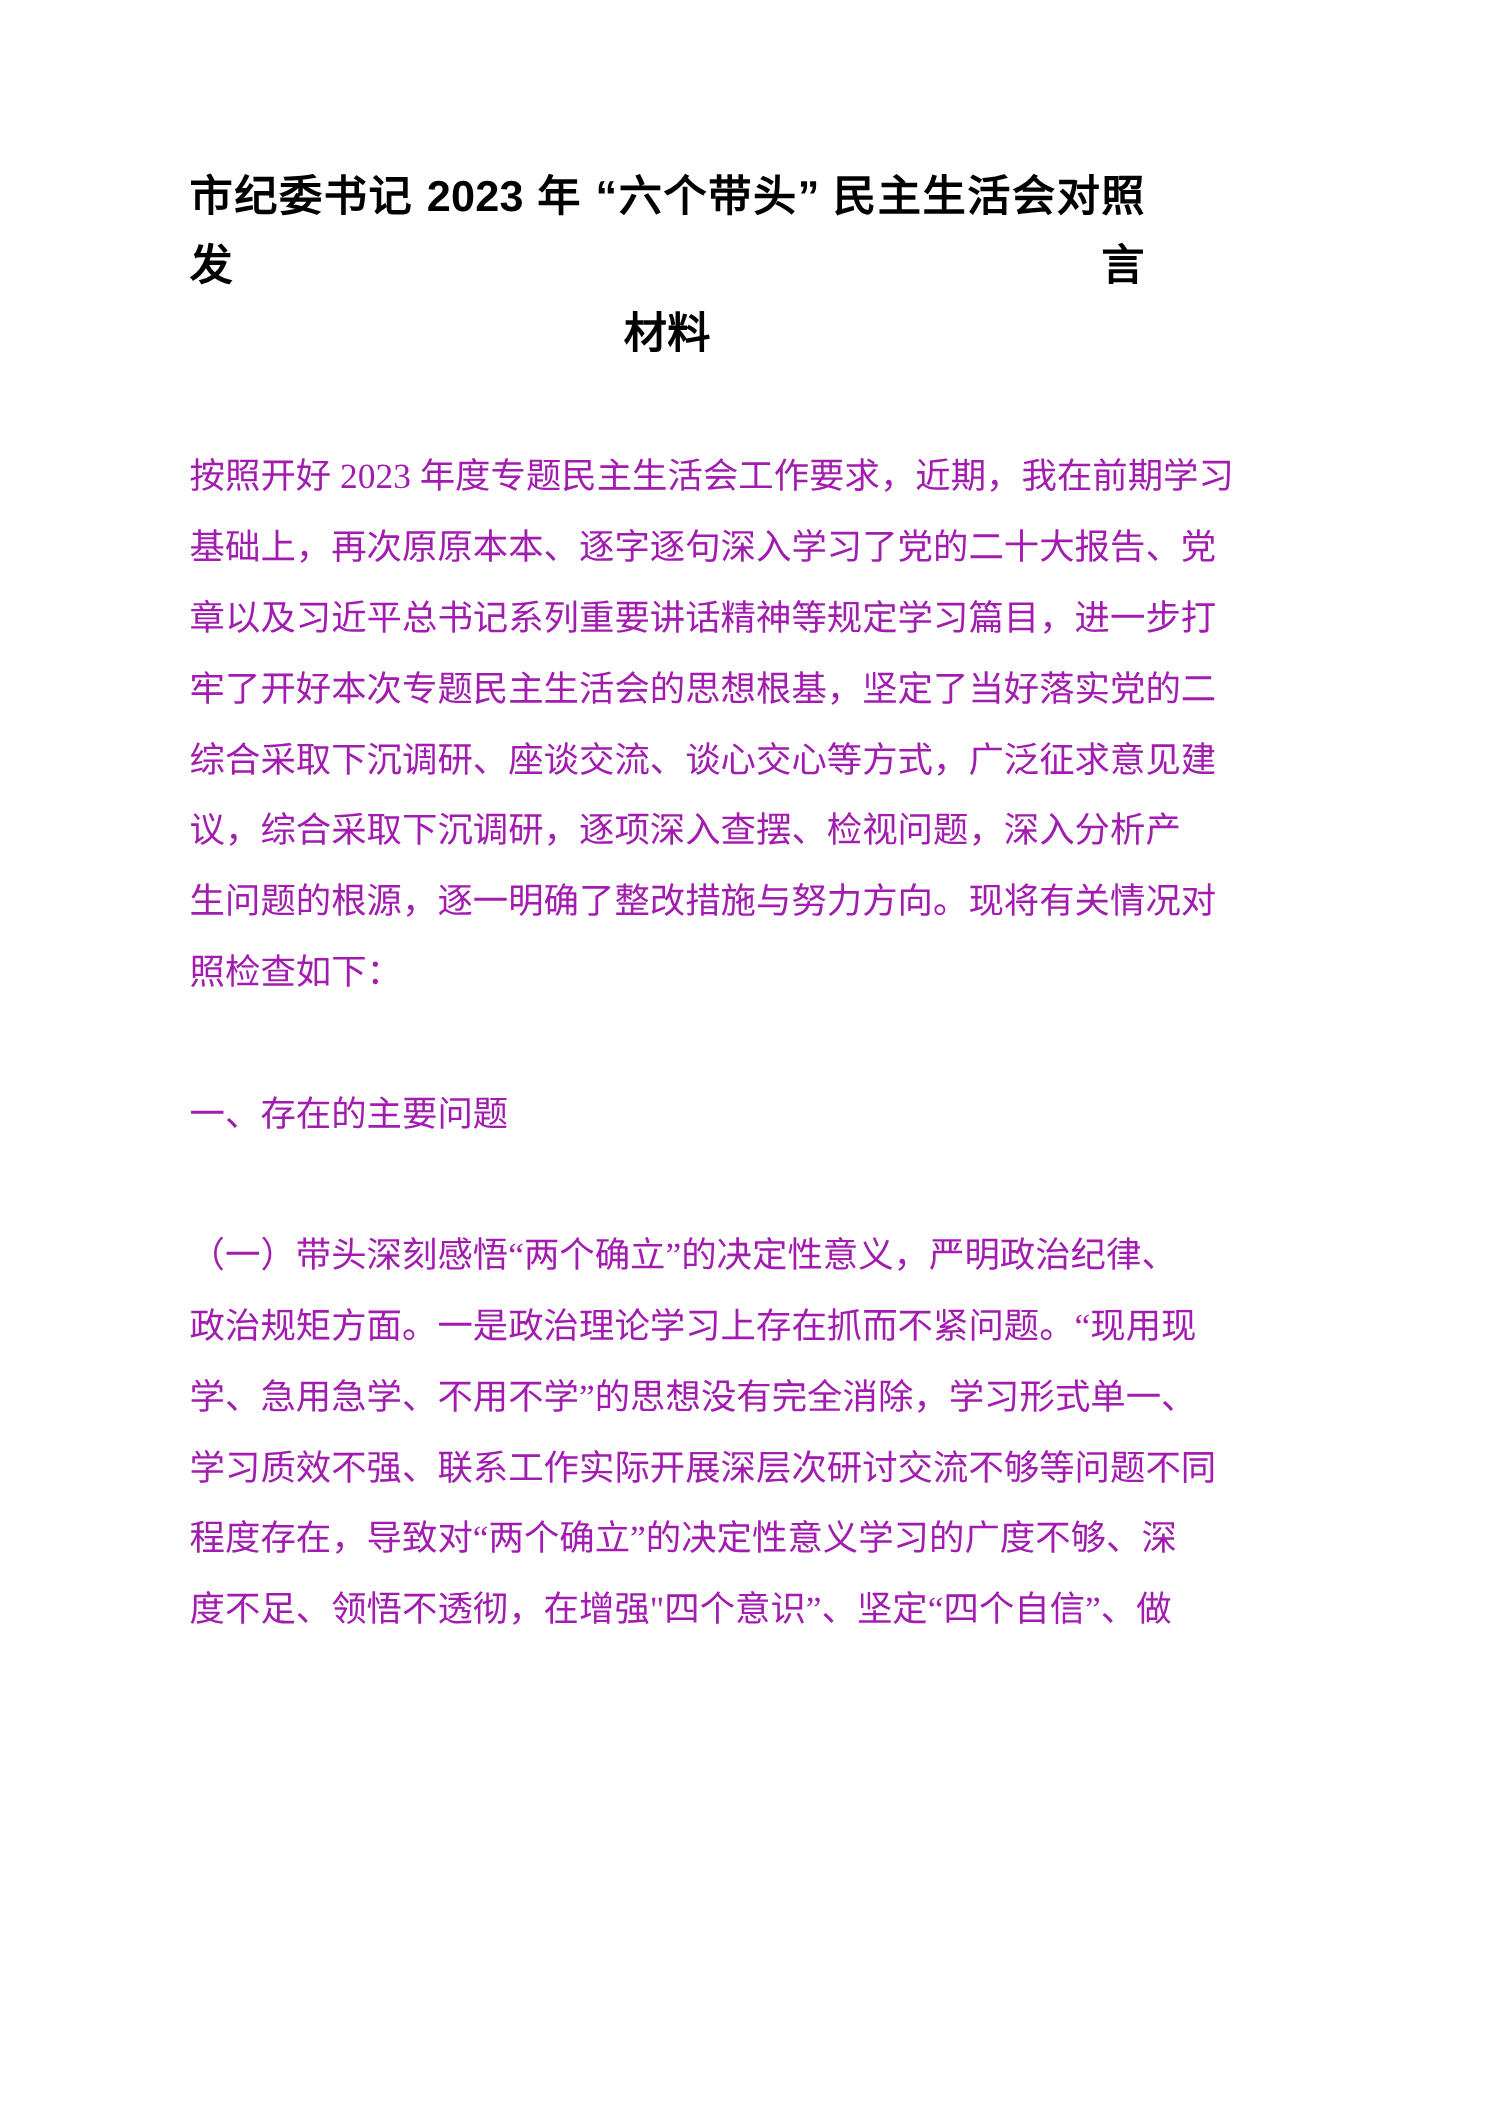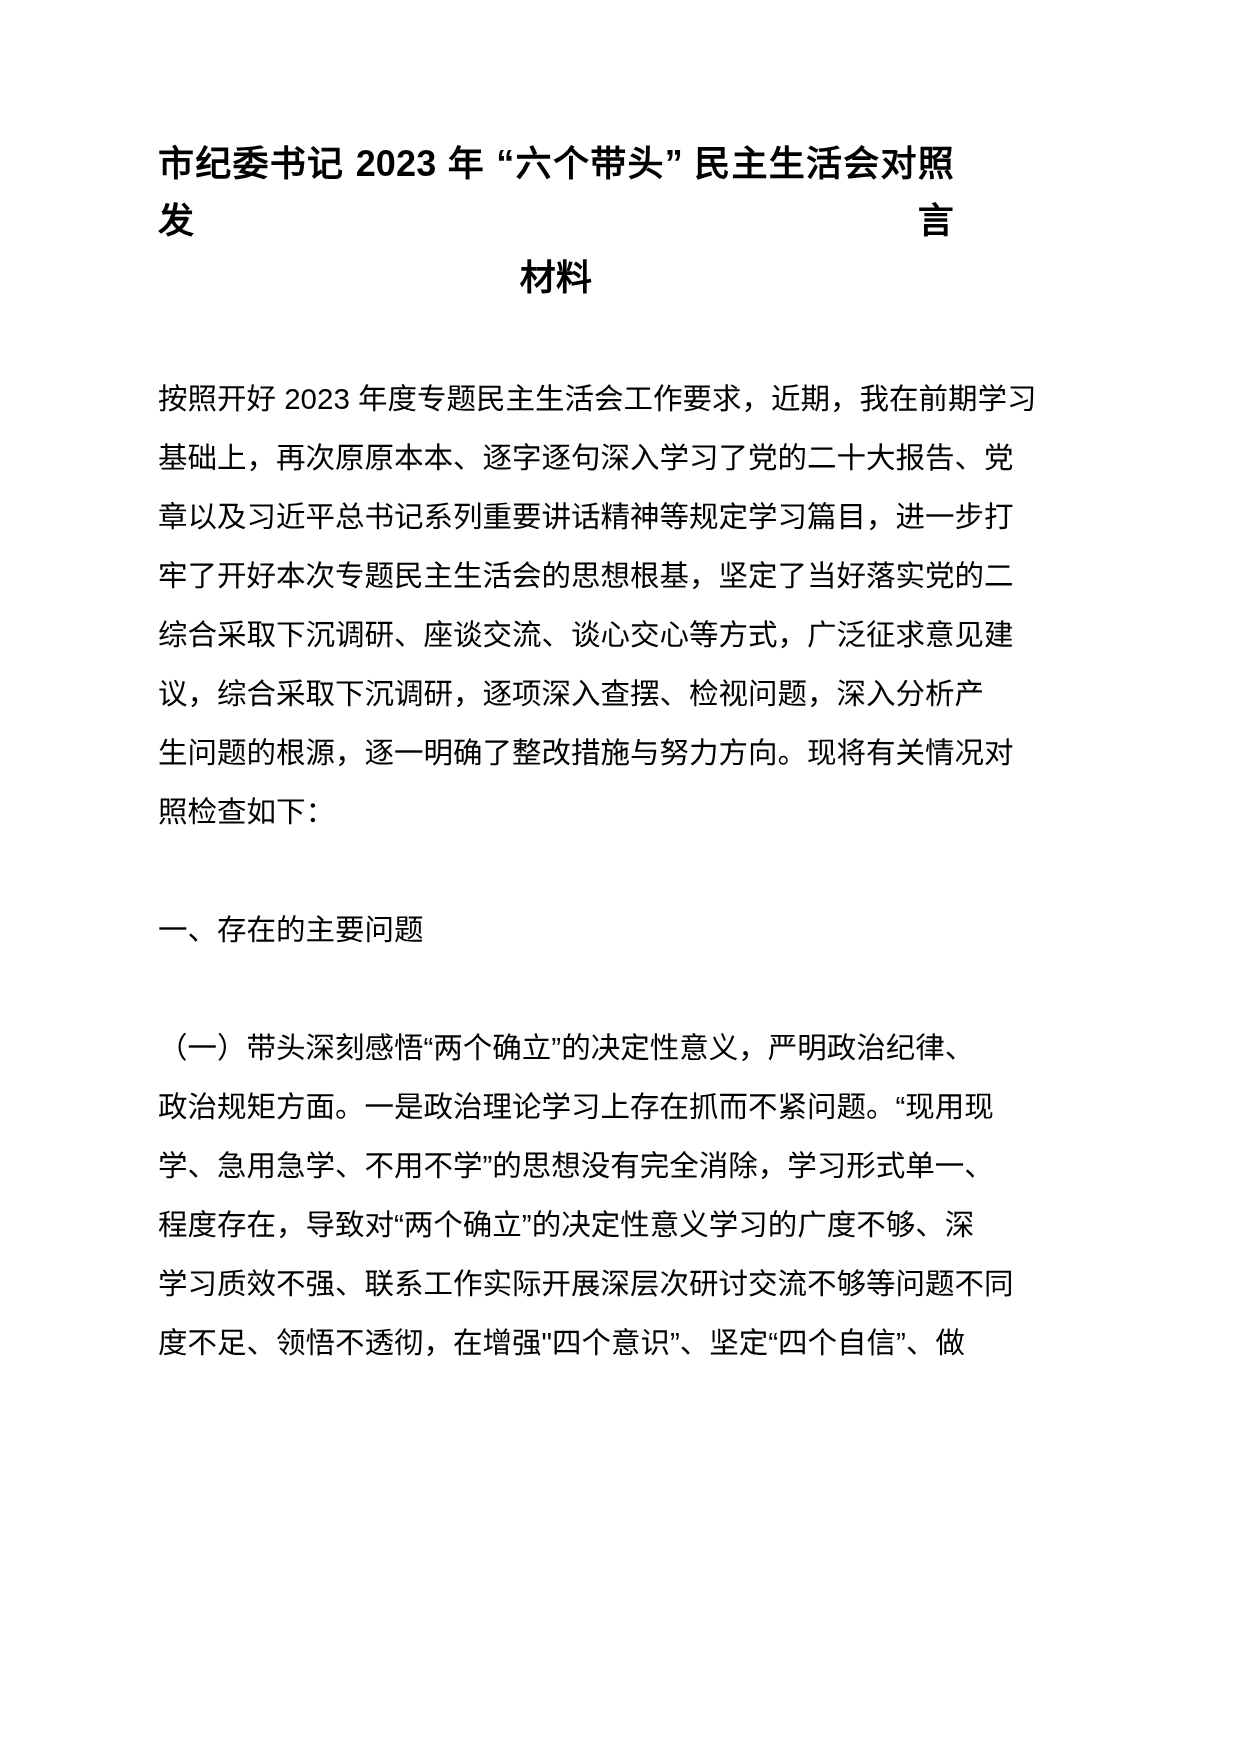--- a/index.html
+++ b/index.html
@@ -57,23 +57,24 @@
 
   .spacer-after-title { height: 62px; }
 
   .para {
     font-size: 29.5px;
     line-height: 59px;
     text-align: justify;
     text-justify: inter-ideograph;
     text-align-last: left;
     margin: 0;
-    color: #000000;
+    color: #a21caf;
     letter-spacing: 0px;
     word-break: break-all;
+    font-family: Liberation Serif, serif;
   }
 
   .para.heading-para {
     text-align: left;
   }
 
   .blank-line { height: 59px; }
 
   
   .line {
@@ -116,19 +117,19 @@
     <p class="para heading-para">
       <span class="line last">一、存在的主要问题</span>
     </p>
 
     <div class="blank-line"></div>
 
     <p class="para">
       <span class="line">（一）带头深刻感悟“两个确立”的决定性意义，严明政治纪律、</span>
       <span class="line">政治规矩方面。一是政治理论学习上存在抓而不紧问题。“现用现</span>
       <span class="line">学、急用急学、不用不学”的思想没有完全消除，学习形式单一、</span>
+      <span class="line">学习质效不强、联系工作实际开展深层次研讨交流不够等问题不同</span>
       <span class="line">程度存在，导致对“两个确立”的决定性意义学习的广度不够、深</span>
-      <span class="line">学习质效不强、联系工作实际开展深层次研讨交流不够等问题不同</span>
       <span class="line">度不足、领悟不透彻，在增强"四个意识”、坚定“四个自信”、做</span>
     </p>
 
   </div>
 </div>
 
 </body></html>

